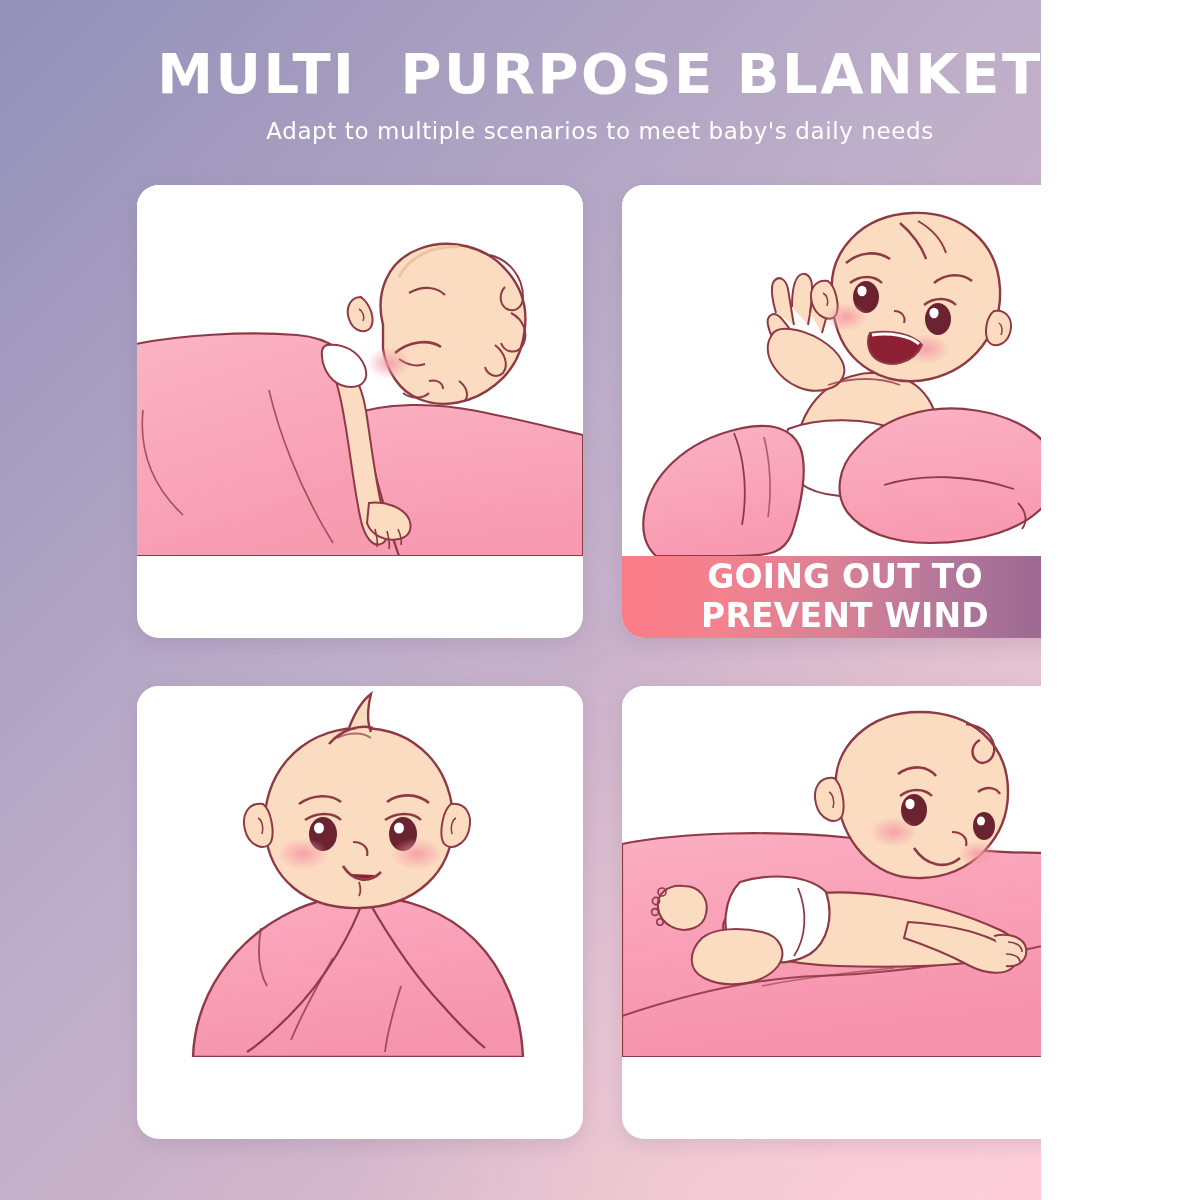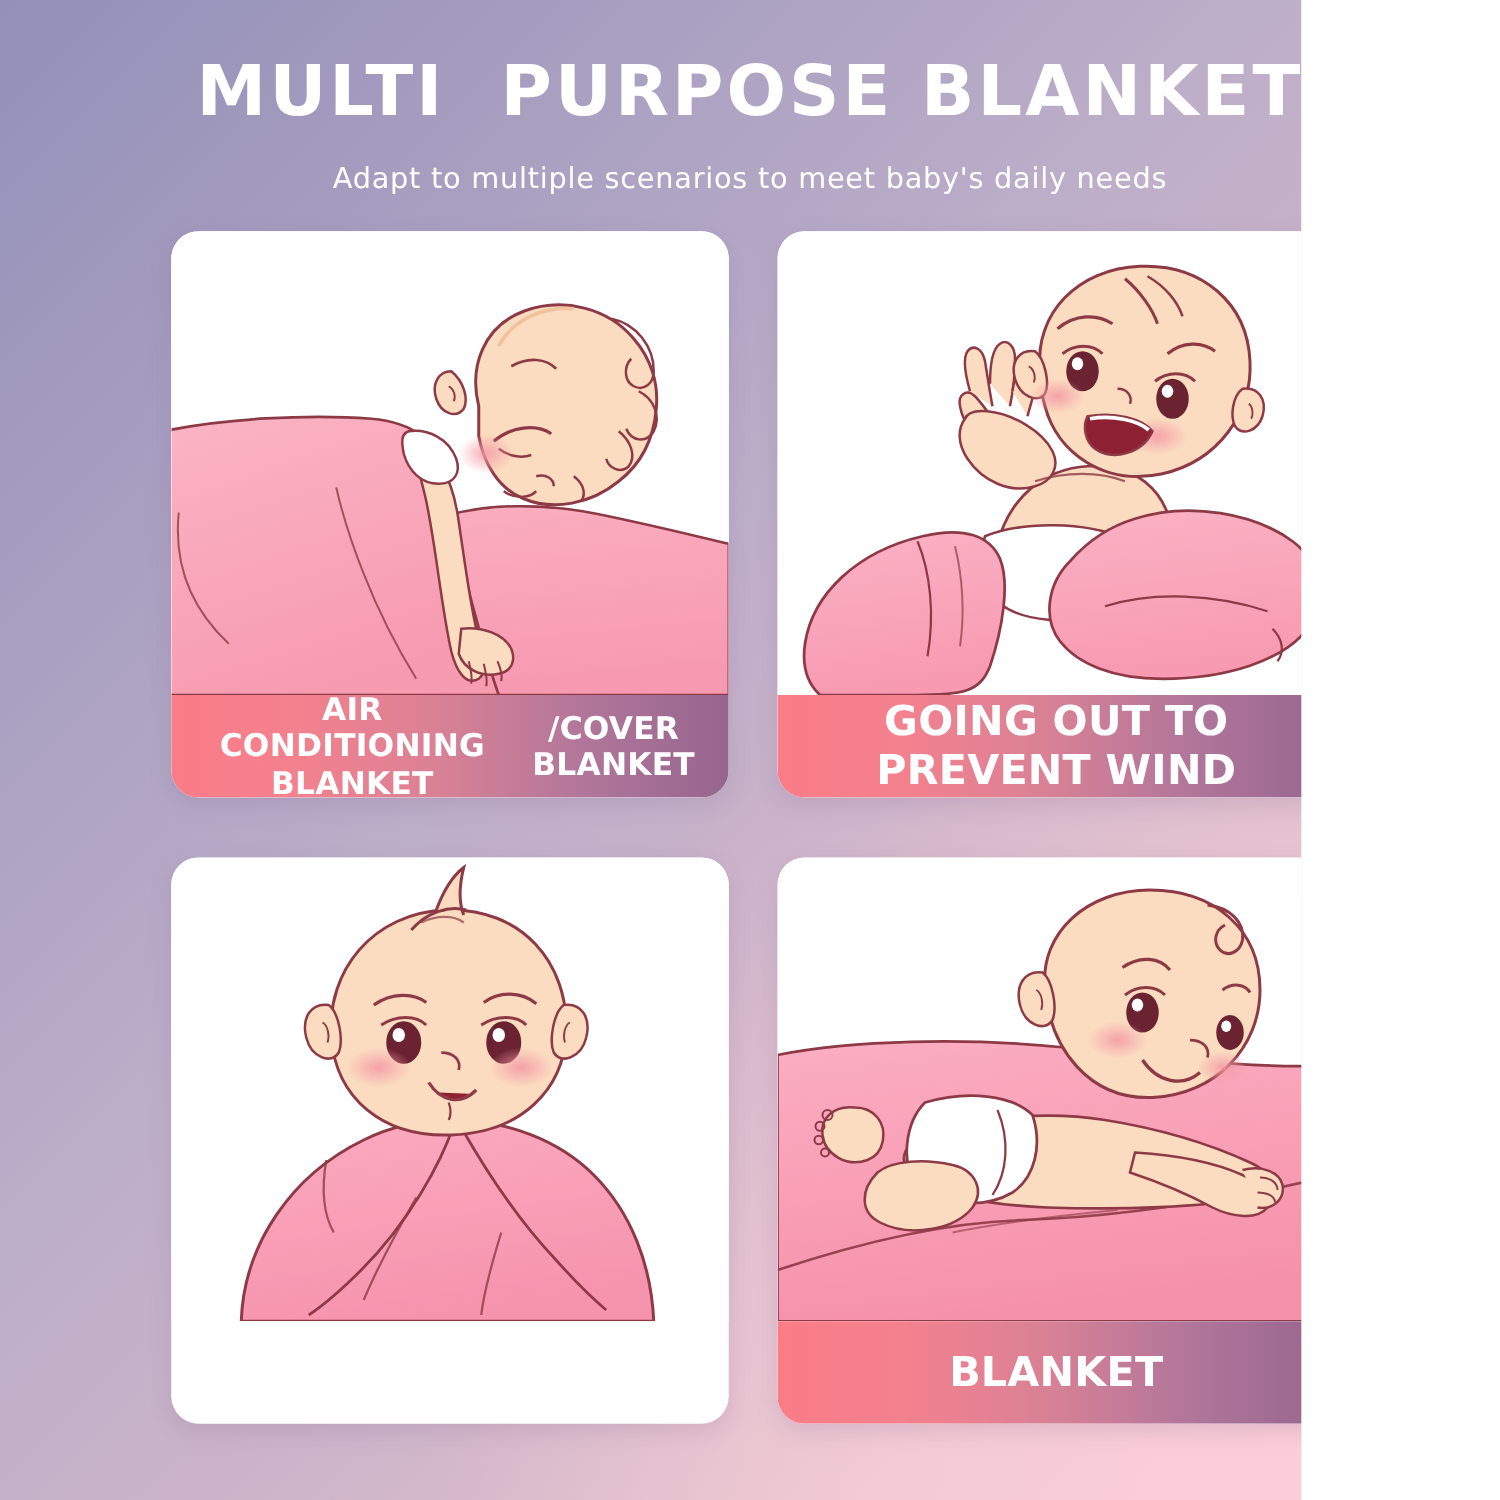--- a/index.html
+++ b/index.html
@@ -36,21 +36,21 @@
     padding-top: 44px;
     font-size: 56px;
     line-height: 1.08;
     font-weight: 700;
     letter-spacing: 2.5px;
     color: #ffffff;
     font-family: "DejaVu Sans", sans-serif;
     white-space: pre;
   }
   .subtitle {
-    margin: 12px;
+    margin: 0;
     padding-top: 14px;
     font-size: 23px;
     font-weight: 400;
     letter-spacing: 0.6px;
     color: #ffffff;
     font-family: "DejaVu Sans", sans-serif;
   }
 
   
   .grid {
@@ -169,25 +169,20 @@
           <path d="M258 168 C 272 156, 292 154, 304 162" fill="none" stroke="#8e3a46" stroke-width="2.6"></path>
           <path d="M262 174 C 270 180, 280 182, 288 179" fill="none" stroke="#8e3a46" stroke-width="2"></path>
 
           <ellipse cx="252" cy="178" rx="22" ry="16" fill="url(#c1cheek)"></ellipse>
 
           <path d="M292 196 C 300 194, 306 198, 306 204" fill="none" stroke="#8e3a46" stroke-width="2"></path>
           <path d="M266 208 C 274 214, 286 214, 292 208" fill="none" stroke="#8e3a46" stroke-width="2"></path>
           <path d="M322 196 C 330 202, 332 210, 328 216" fill="none" stroke="#8e3a46" stroke-width="2"></path>
         </svg>
       </div>
-      <div class="caption two-line">
-        <span>AIR CONDITIONING BLANKET</span>
-          <br>
-        <span>/COVER BLANKET</span>
-      </div>
     </div>
 
     <div class="card">
       <div class="art">
         <svg viewBox="0 0 446 371" xmlns="http://www.w3.org/2000/svg">
           <defs>
             <linearGradient id="c2blanket" x1="0" y1="0" x2="0.2" y2="1">
               <stop offset="0%" stop-color="#fbb2c4"></stop>
               <stop offset="100%" stop-color="#f79ab2"></stop>
             </linearGradient>
@@ -363,17 +358,16 @@
           <ellipse cx="359" cy="135" rx="4" ry="4.6" fill="#ffffff"></ellipse>
 
           <ellipse cx="272" cy="146" rx="24" ry="15" fill="url(#c4cheek)"></ellipse>
           <ellipse cx="356" cy="168" rx="20" ry="13" fill="url(#c4cheek)"></ellipse>
 
           <path d="M330 146 C 340 146, 346 152, 344 160" fill="none" stroke="#8e3a46" stroke-width="2.2"></path>
 
           <path d="M292 162 C 304 180, 324 184, 338 172" fill="none" stroke="#8e3a46" stroke-width="2.6"></path>
         </svg>
       </div>
-      <div class="caption">BLANKET</div>
     </div>
 
   </div>
 </div>
 
 </body></html>

